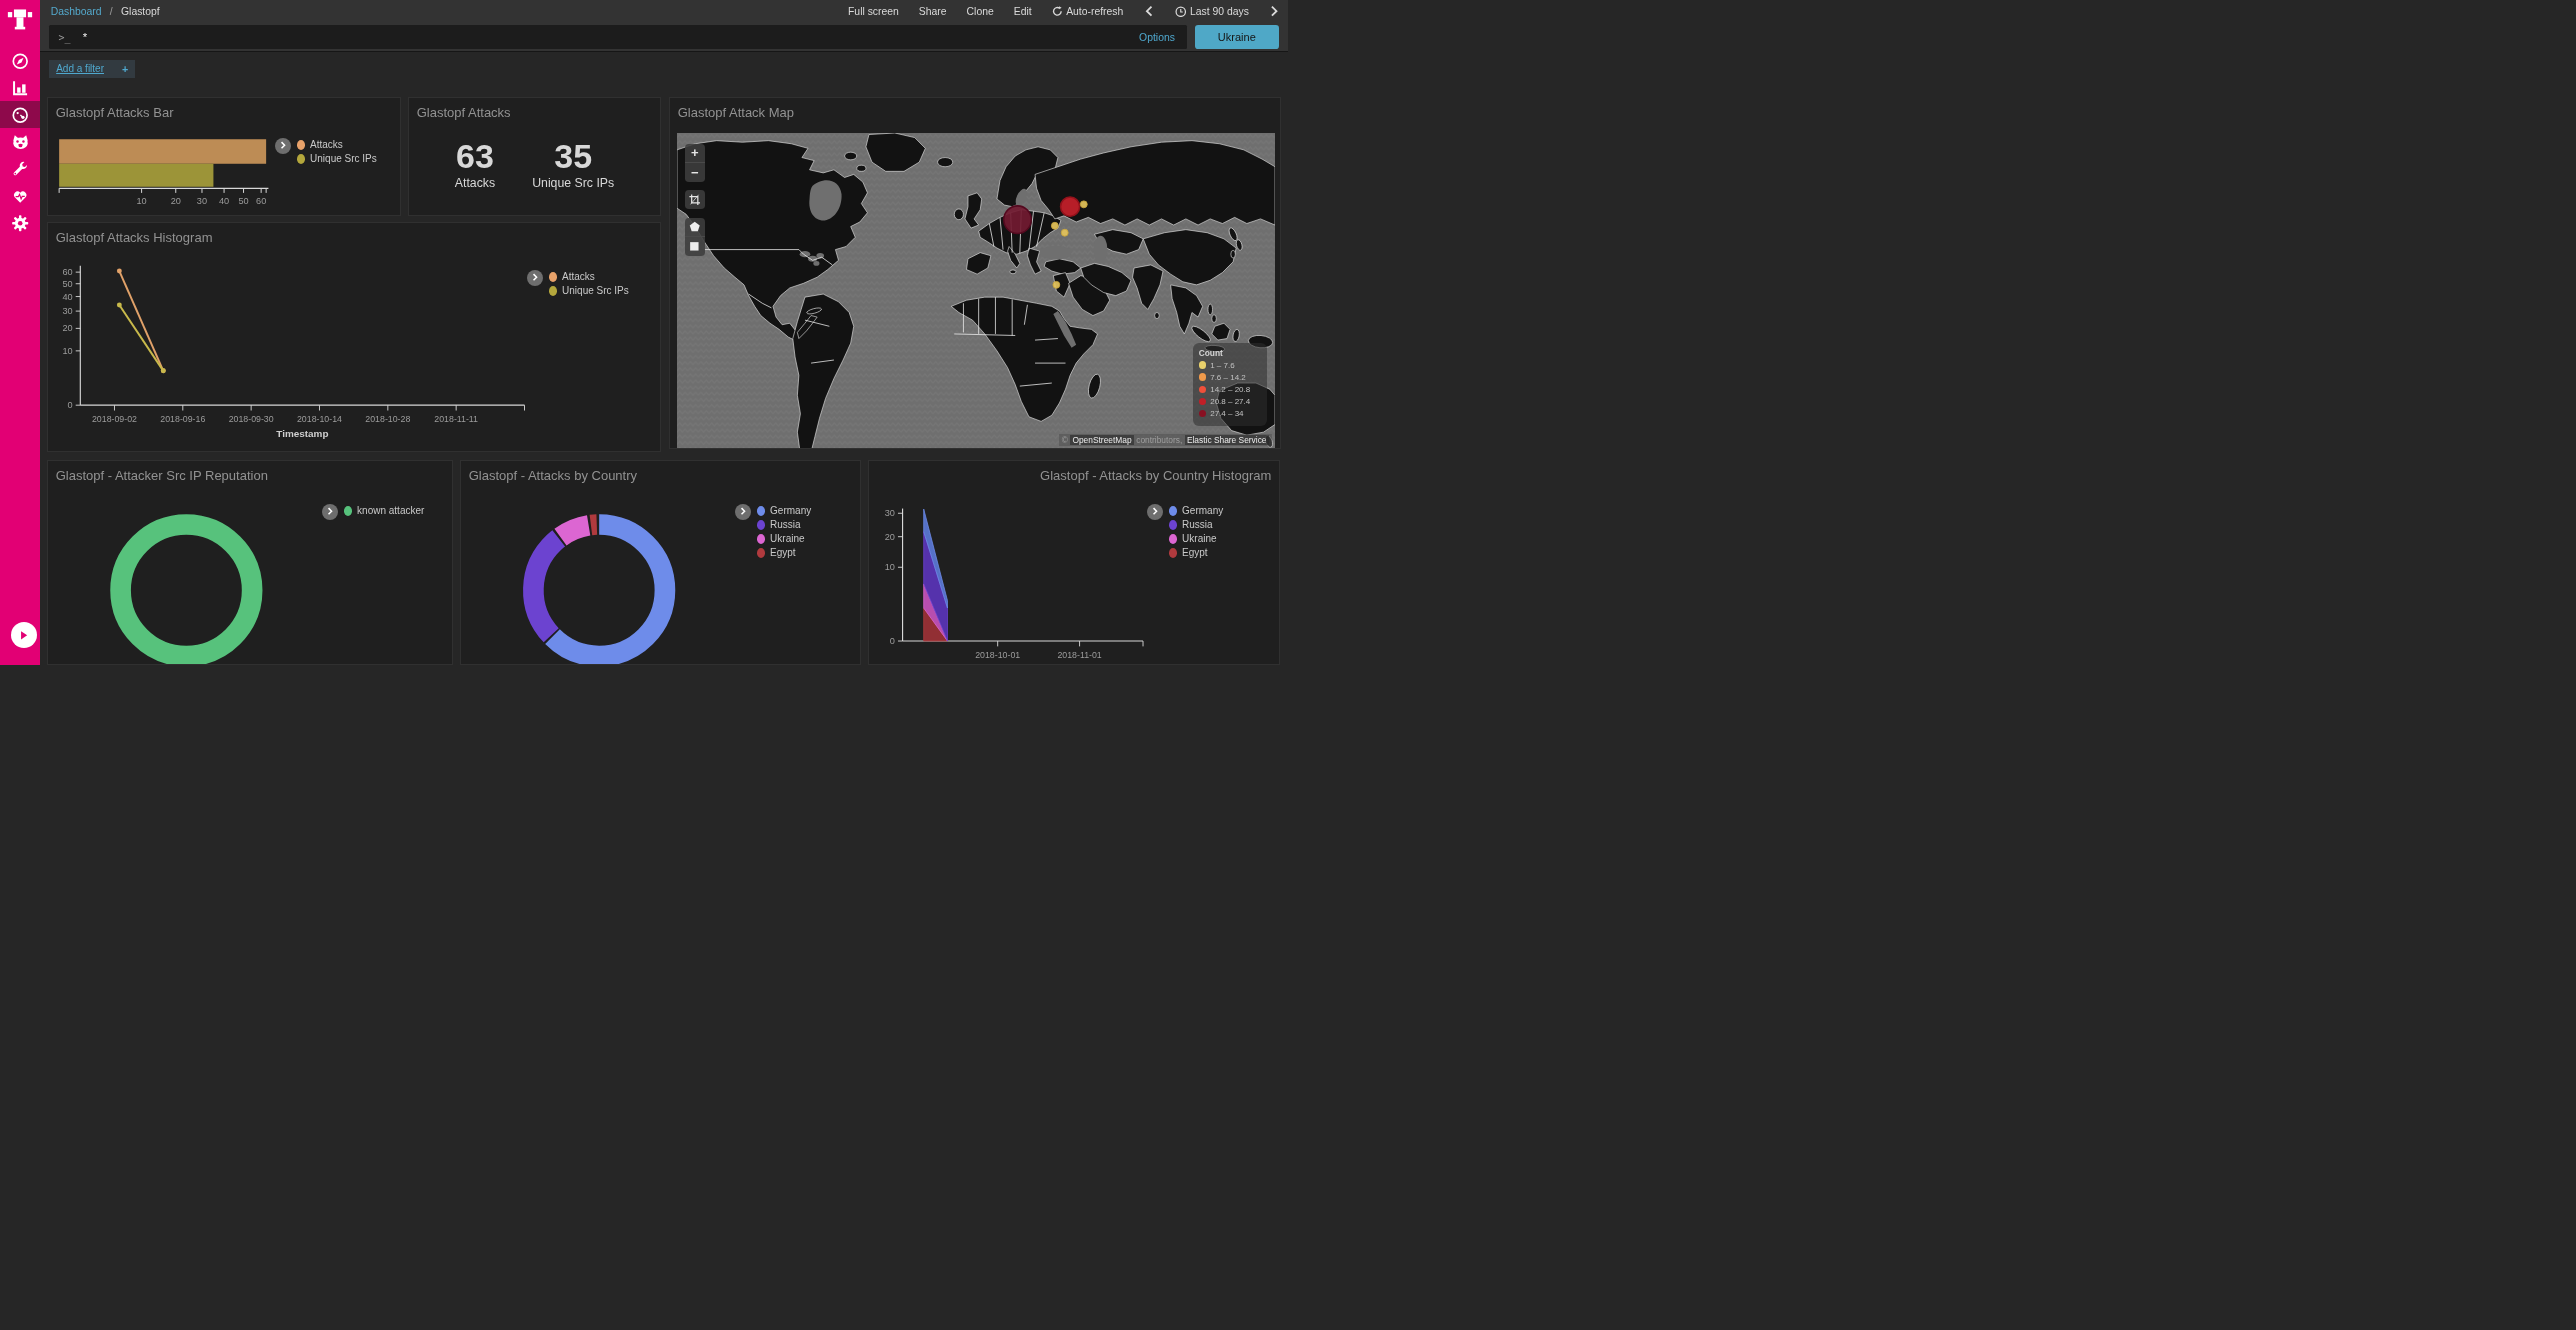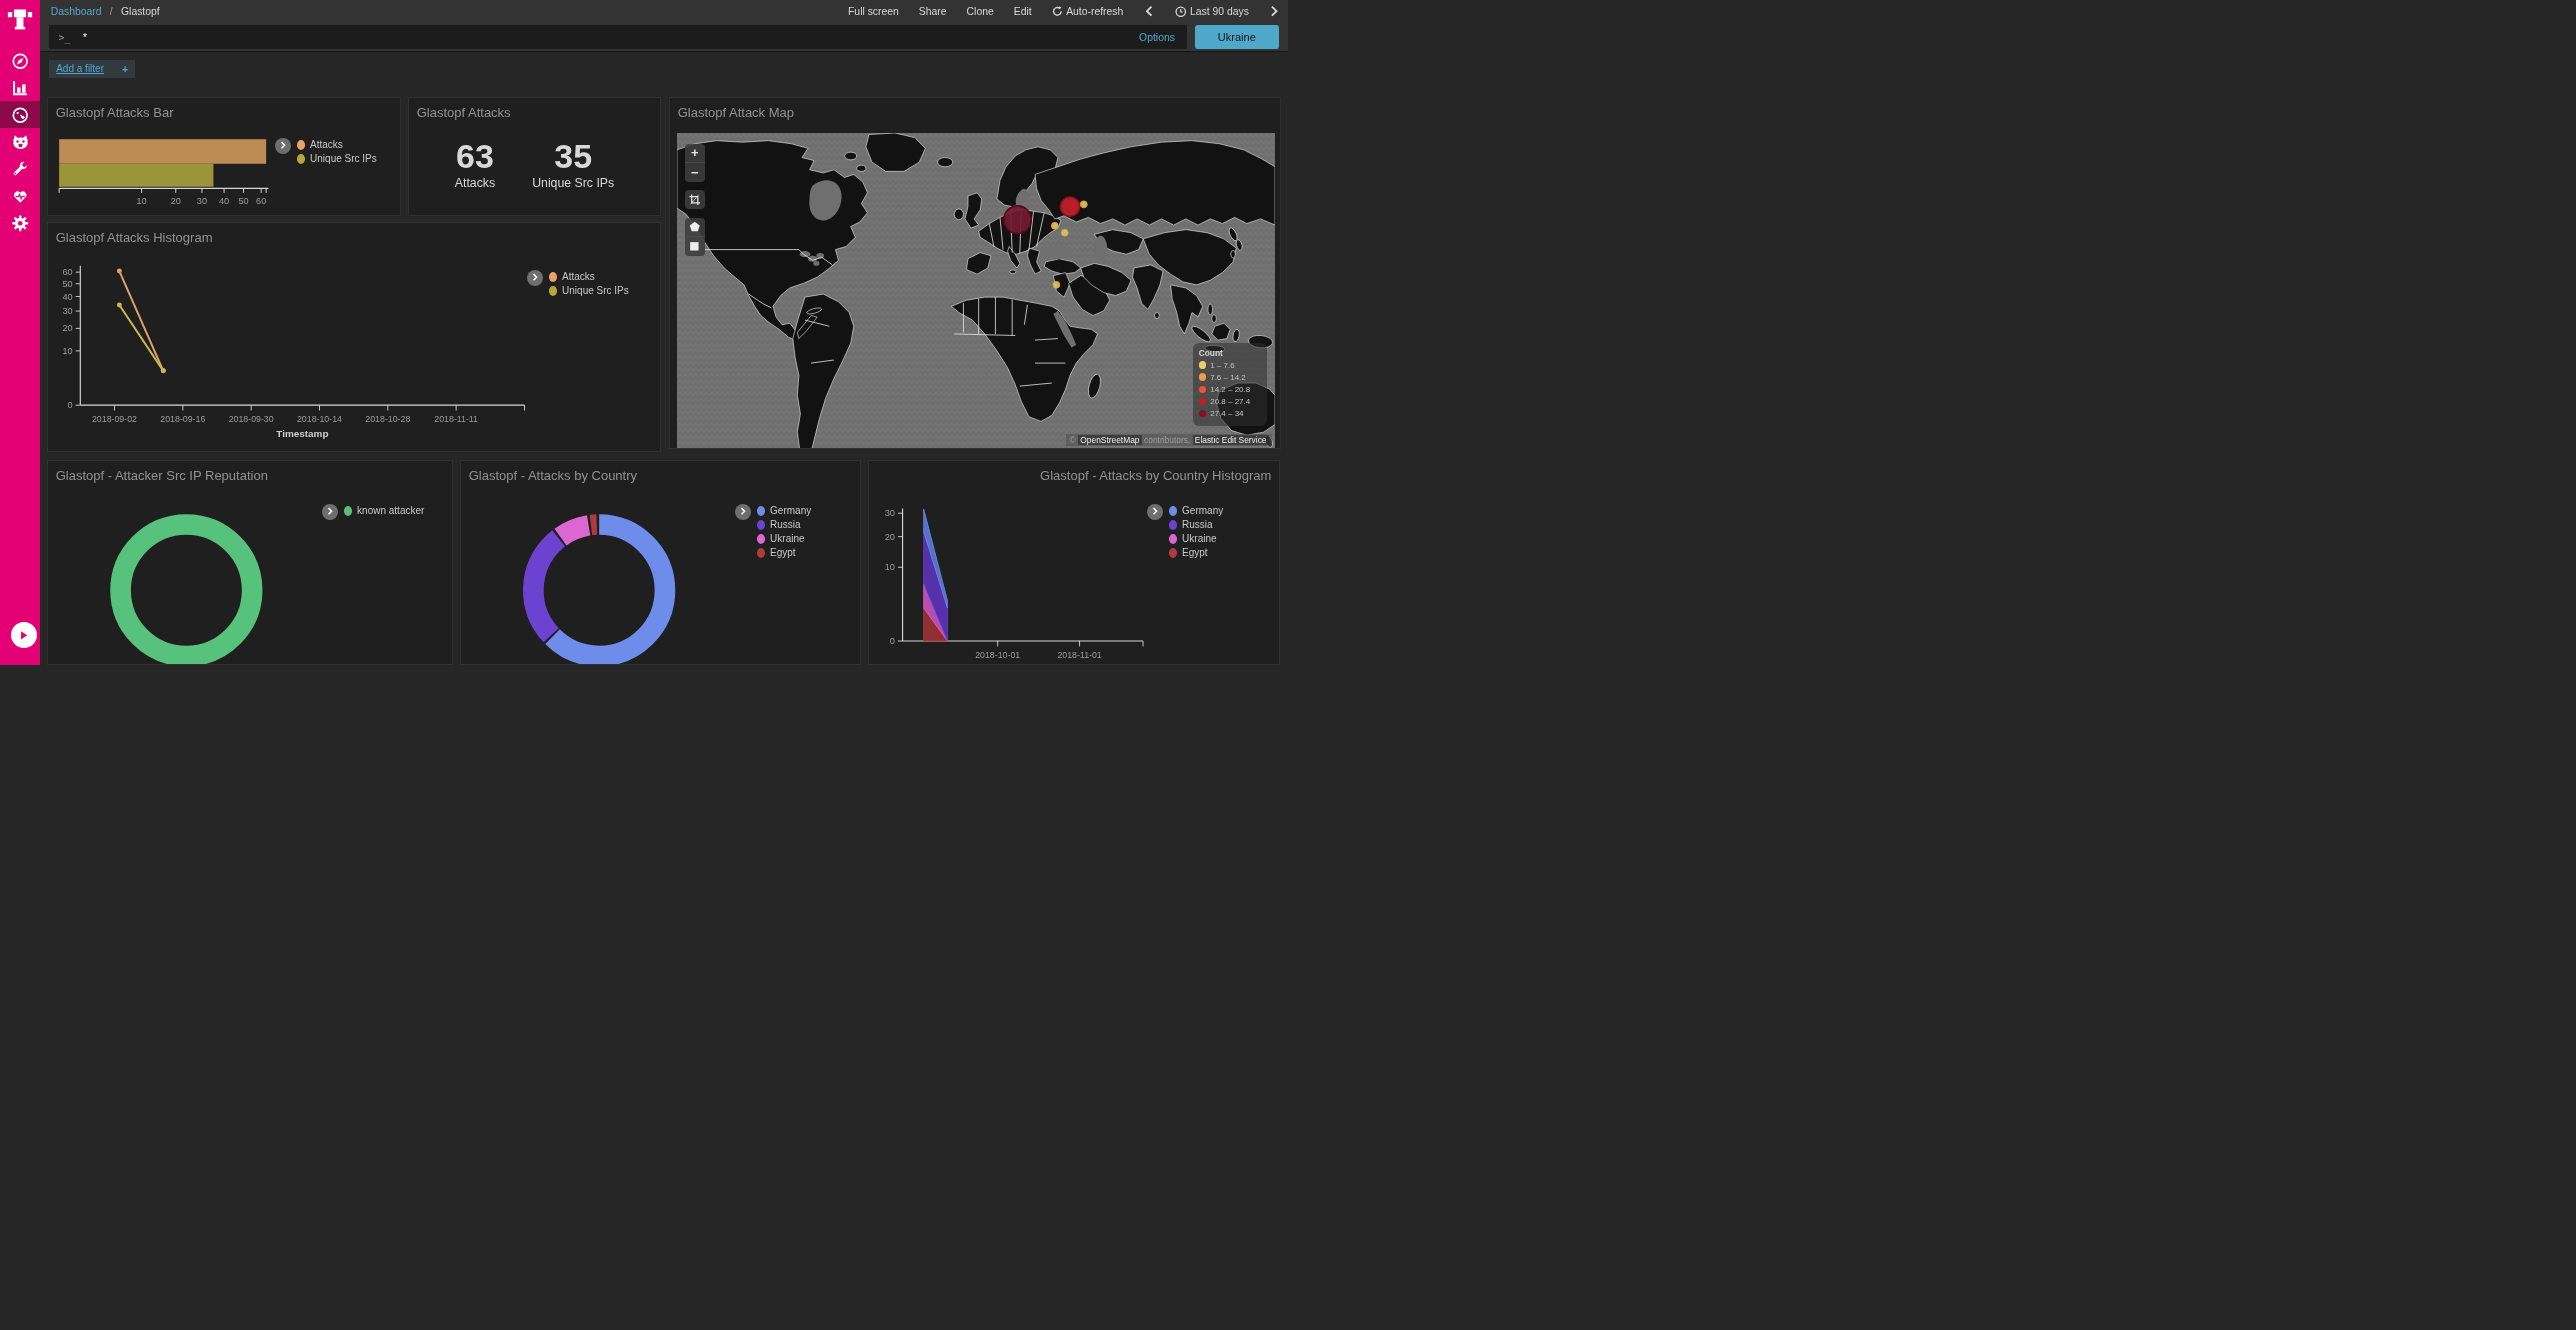--- a/index.html
+++ b/index.html
@@ -418,21 +418,21 @@
               <span class="ml-dot" style="background: rgb(137, 16, 34);"></span>
               <span class="ml-lab">27.4 – 34</span>
             </div>
           </div>
       </div>
 
       <div class="map-attrib">
         <span class="dim">©</span>
         <span class="bright">OpenStreetMap</span>
         <span class="dim">contributors,</span>
-        <span class="bright">Elastic Edit Service</span>
+        <span class="bright">Elastic Share Service</span>
       </div>
     </div>
   </section>
 
   <section class="panel" id="panel-hist">
     <div class="panel-title">Glastopf Attacks Histogram</div>
     <svg id="hist-svg" width="506" height="193" style="position:absolute;left:6.1px;top:29px;" viewBox="0 0 660 252">
         <line x1="34" y1="18" x2="34" y2="200" stroke="#D8D8D8" stroke-width="1.5"></line>
         <line x1="28" y1="200" x2="34" y2="200" stroke="#D8D8D8" stroke-width="1.2"></line>
         <text x="24" y="204" font-size="12" fill="#9C9C9C" text-anchor="end" font-weight="normal">0</text>

